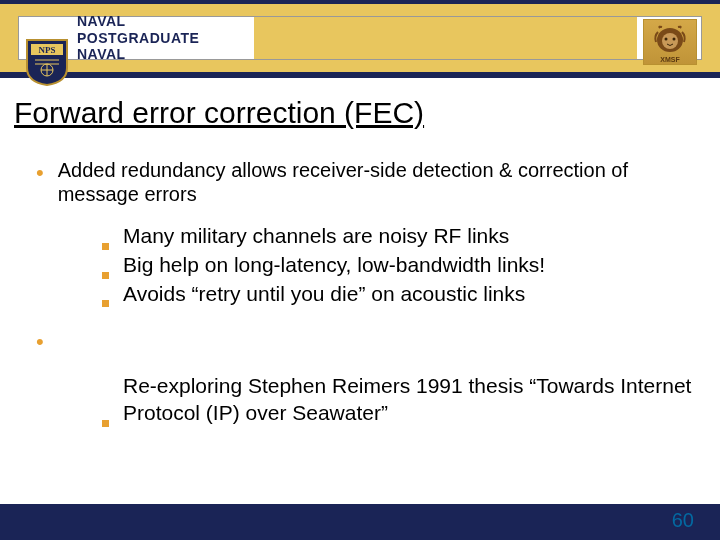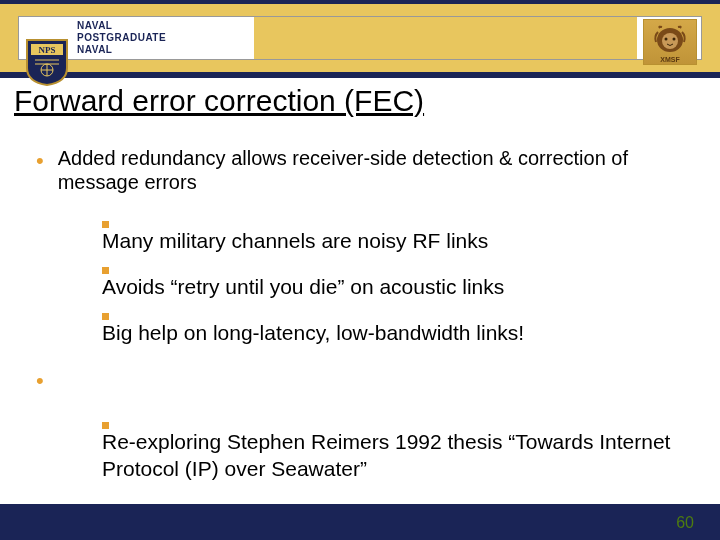--- a/index.html
+++ b/index.html
@@ -40,21 +40,21 @@
   .shield {
     width: 44px;
     height: 48px;
     position: relative;
     margin-top: 48px;
   }
   .shield svg { width: 44px; height: 48px; }
   .school-text {
     margin-left: 8px;
     color: #1a2456;
-    font-size: 10px;
+    font-size: 14px;
     font-weight: bold;
     line-height: 1.2;
     letter-spacing: 0.5px;
   }
   .yellow-strip {
     position: absolute;
     left: 235px;
     right: 64px;
     top: 0;
     bottom: 0;
@@ -76,21 +76,21 @@
     width: 40px; height: 36px;
   }
   .xmsf {
     position: absolute;
     bottom: 1px;
     font-size: 7px;
     color: #5a3810;
     font-weight: bold;
   }
   .content {
-    padding: 6px 24px 0 14px;
+    padding: 18px 24px 0 14px;
   }
   .title {
     font-size: 30px;
     color: #000;
     text-decoration: underline;
     font-weight: normal;
     margin-bottom: 28px;
     letter-spacing: 0px;
   }
   .bullet-main {
@@ -109,23 +109,22 @@
   .text-main {
     font-size: 20px;
     color: #000;
     line-height: 1.22;
   }
   .sub-block {
     padding: 10px 0 18px 88px;
   }
   .bullet-sub {
     display: flex;
-    align-items: flex-start;
+    align-items: flex-end;
     margin-bottom: 2px;
-    flex-direction: column;
   }
   .square-sub {
     width: 7px;
     height: 7px;
     background: #e8a030;
     margin-top: 10px;
     margin-right: 14px;
     flex-shrink: 0;
   }
   .text-sub {
@@ -138,22 +137,22 @@
     bottom: 0;
     left: 0;
     right: 0;
     height: 36px;
     background: #1a2456;
   }
   .page-num {
     position: absolute;
     bottom: 8px;
     right: 26px;
-    font-size: 16px;
-    color: #4d7c0f;
+    font-size: 20px;
+    color: #0369a1;
   }
 </style>
 </head>
 <body>
 
 <div class="header-band">
   <div class="header-inner">
     <div class="logo-left">
       <div class="shield">
         <svg viewBox="0 0 44 48">
@@ -193,33 +192,33 @@
     <div class="dot-main">•</div>
     <div class="text-main">Added redundancy allows receiver-side detection &amp; correction of message errors</div>
   </div>
   <div class="sub-block">
     <div class="bullet-sub">
       <div class="square-sub"></div>
       <div class="text-sub">Many military channels are noisy RF links</div>
     </div>
     <div class="bullet-sub">
       <div class="square-sub"></div>
+      <div class="text-sub">Big help on long-latency, low-bandwidth links!</div>
+    </div>
+    <div class="bullet-sub">
+      <div class="square-sub"></div>
       <div class="text-sub">Avoids “retry until you die” on acoustic links</div>
-    </div>
-    <div class="bullet-sub">
-      <div class="square-sub"></div>
-      <div class="text-sub">Big help on long-latency, low-bandwidth links!</div>
     </div>
   </div>
 
   <div class="bullet-main">
     <div class="dot-main">•</div>
   </div>
   <div class="sub-block" style="padding-bottom:0">
     <div class="bullet-sub">
       <div class="square-sub"></div>
-      <div class="text-sub">Re-exploring Stephen Reimers 1992 thesis “Towards Internet Protocol (IP) over Seawater”</div>
+      <div class="text-sub">Re-exploring Stephen Reimers 1991 thesis “Towards Internet Protocol (IP) over Seawater”</div>
     </div>
   </div>
 </div>
 
 <div class="footer-band"></div>
 <div class="page-num">60</div>
 
 </body></html>

